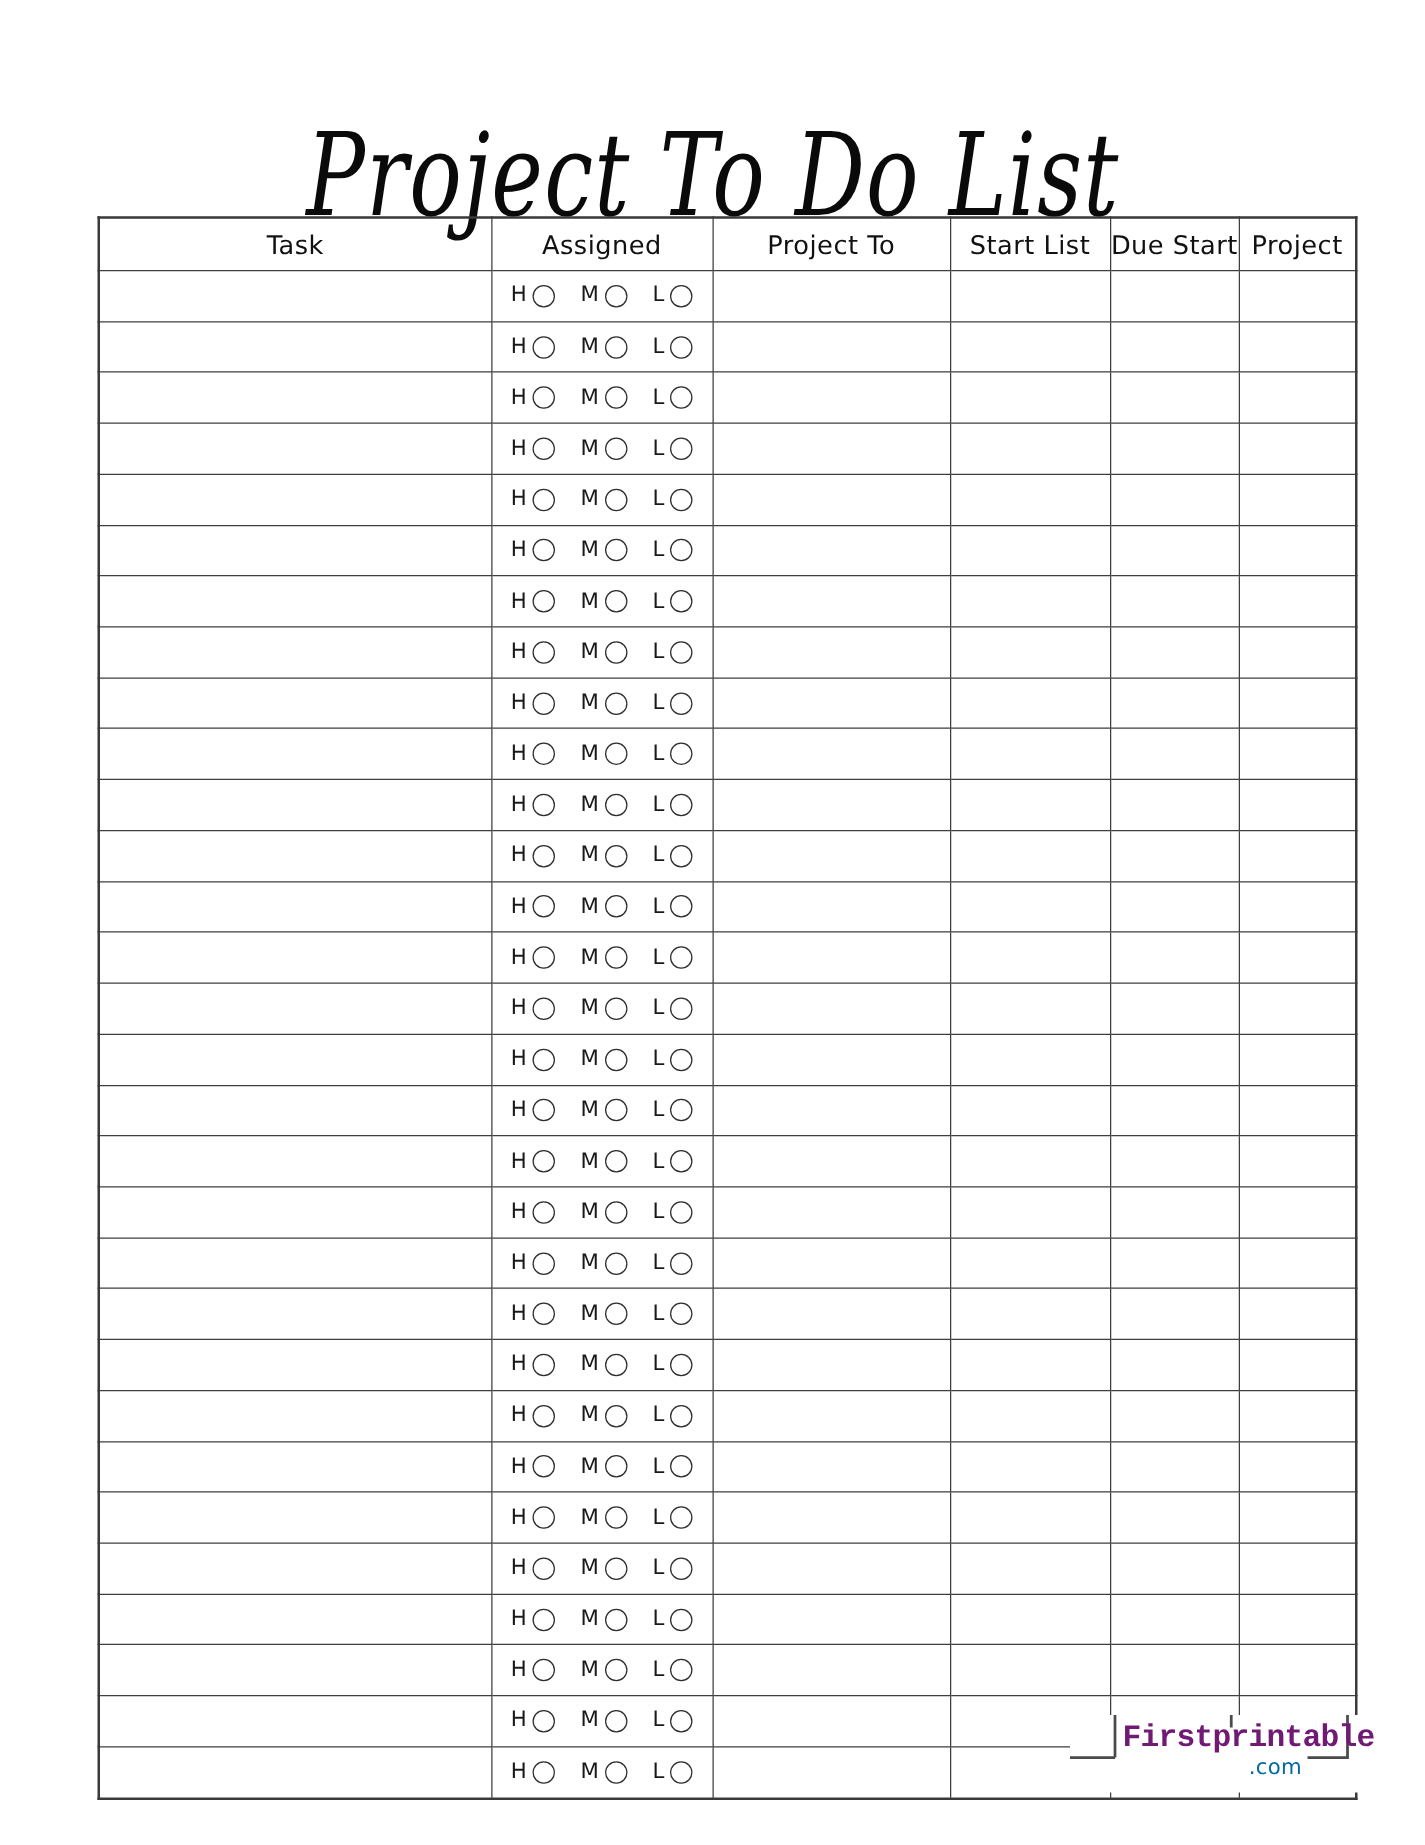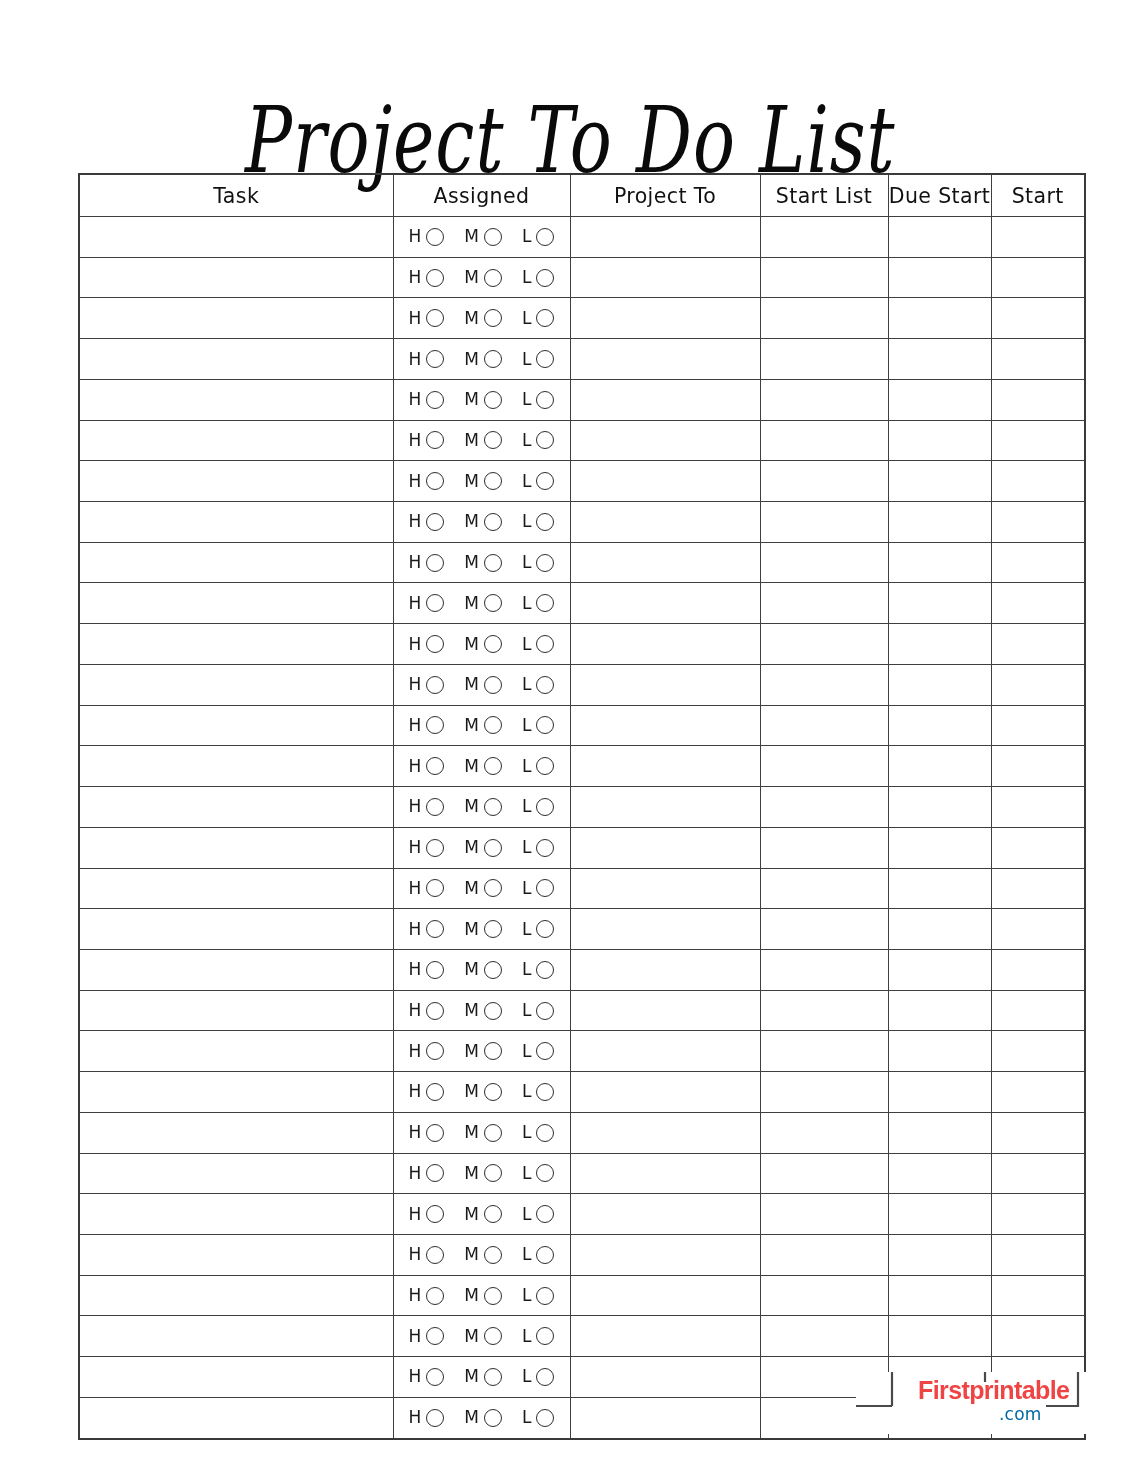--- a/index.html
+++ b/index.html
@@ -127,27 +127,26 @@
     position: absolute;
     left: 0;
     top: 0;
     width: 232px;
     height: 62px;
   }
   .logo-wordmark {
     position: absolute;
     left: 42px;
     top: 4px;
-    font-family: Liberation Sans, sans-serif;
+    font-family: Liberation Mono, monospace;
     font-size: 25px;
     font-weight: bold;
-    color: #ef4444;
+    color: #701a75;
     letter-spacing: -0.6px;
     white-space: nowrap;
-    margin-left: 20px;
   }
   .logo-tld {
     position: absolute;
     left: 143px;
     top: 32px;
     font-family: "DejaVu Sans", sans-serif;
     font-size: 17px;
     font-weight: 400;
     color: #0369a1;
     letter-spacing: 0.2px;
@@ -170,21 +169,21 @@
     <col class="c-due">
     <col class="c-status">
   </colgroup>
   <thead>
     <tr>
       <th>Task</th>
       <th>Assigned</th>
       <th>Project To</th>
       <th>Start List</th>
       <th>Due Start</th>
-      <th>Start</th>
+      <th>Project</th>
     </tr>
   </thead>
   <tbody id="table-body">
       <tr>
         <td></td>
         <td class="priority-cell">
           <div class="priority-group">
             <div class="priority-opt">
               <span class="priority-letter">H</span>
               <span class="priority-circle"></span>

